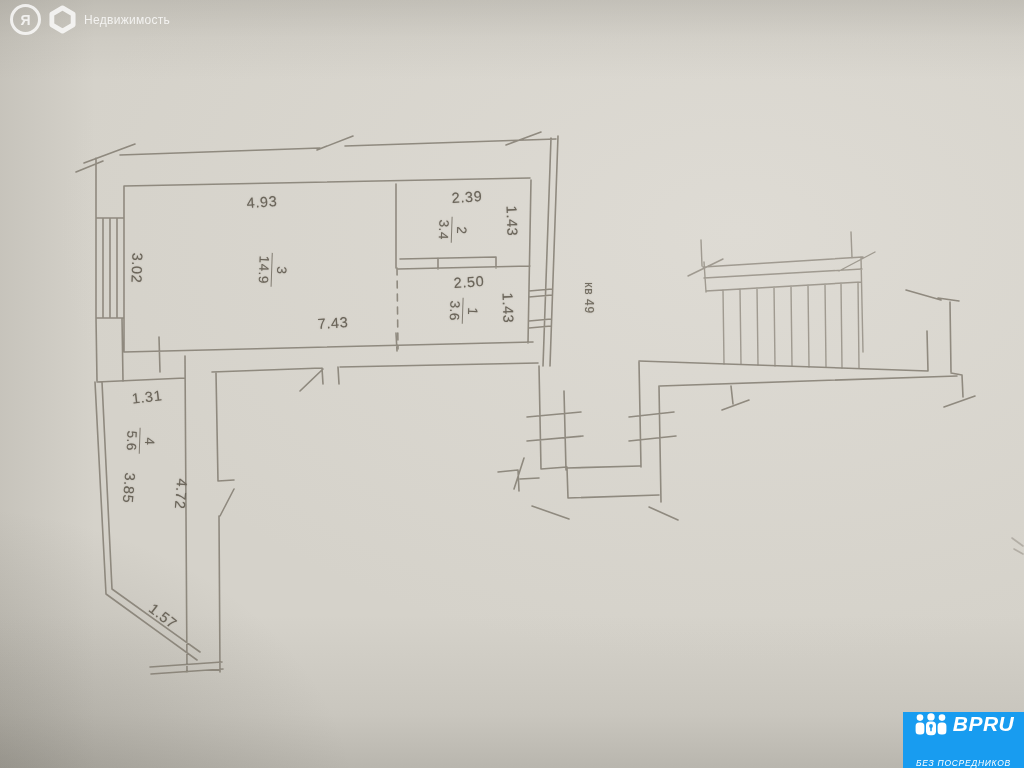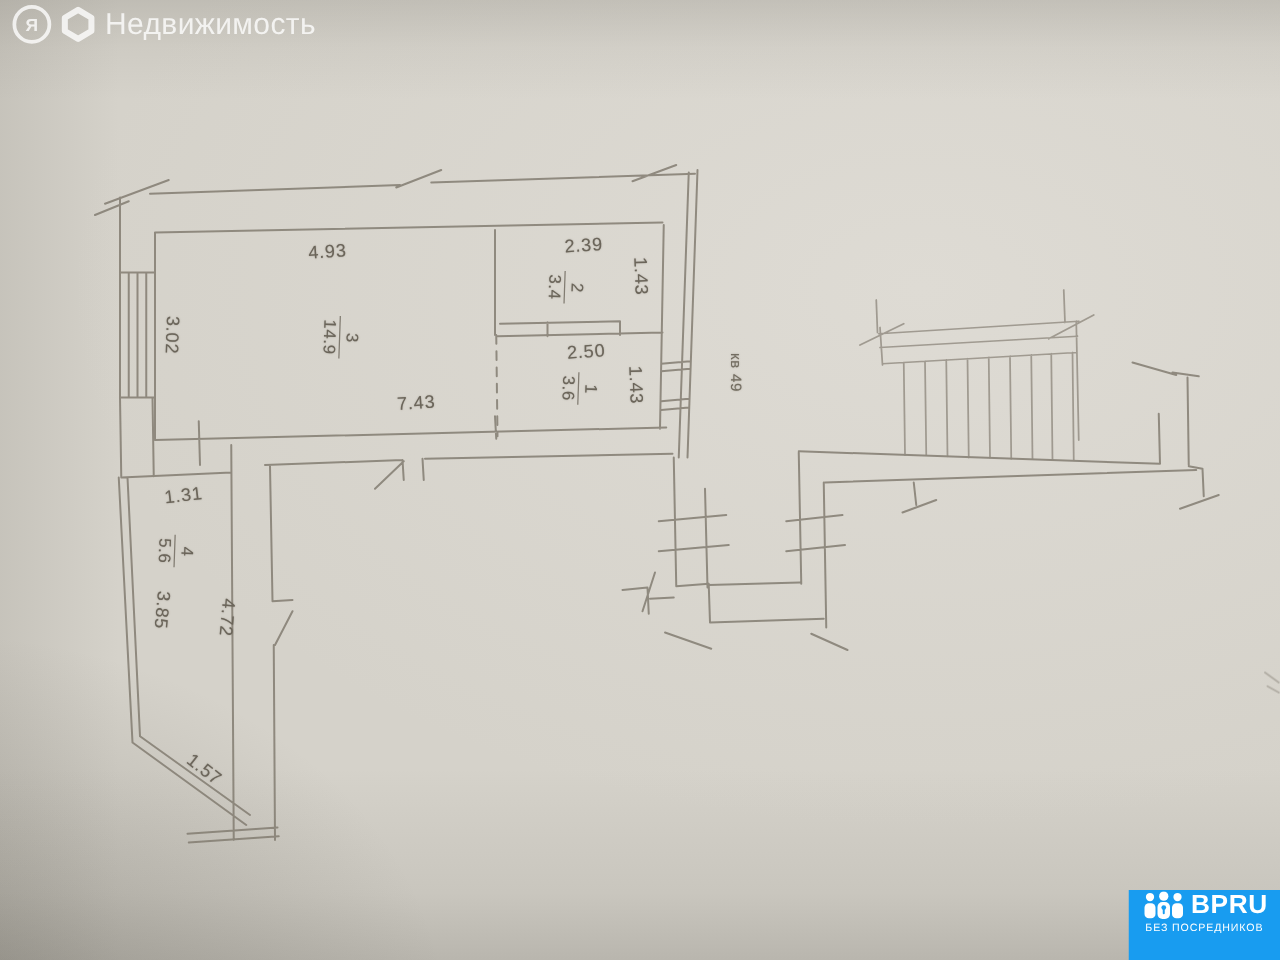--- a/index.html
+++ b/index.html
@@ -27,25 +27,25 @@
     transform-origin:center;
   }
   .rfrac .den{border-top:1.3px solid rgba(107,101,90,.8);padding:1.5px 3px 0 3px;}
   .rfrac .num{padding:0 3px 1.5px 3px;}
   
   .watermark{position:absolute;left:10px;top:4px;display:flex;align-items:center;gap:7px;color:rgba(255,255,255,.78);}
   .ycircle{
     width:25px;height:25px;border:3px solid rgba(255,255,255,.78);border-radius:50%;
     display:flex;align-items:center;justify-content:center;font-size:14px;font-weight:bold;
   }
-  .wm-label{font-size:24px;letter-spacing:.3px;}
+  .wm-label{font-size:12px;letter-spacing:.3px;}
   
   .badge{
     position:absolute;left:903px;top:712px;width:121px;height:56px;background:#189cf0;
-    display:flex;flex-direction:column;align-items:center;justify-content:flex-start;gap:1px;color:#fff;
+    display:flex;flex-direction:column;align-items:center;justify-content:space-between;gap:1px;color:#fff;font-style:italic;
   }
   .badge-row{display:flex;align-items:center;gap:4px;}
   .badge-brand{font-size:21px;font-weight:bold;letter-spacing:.5px;}
   .badge-tagline{font-size:8.5px;letter-spacing:.7px;}
 </style>
 </head>
 <body>
 
 <div class="photo">
 

